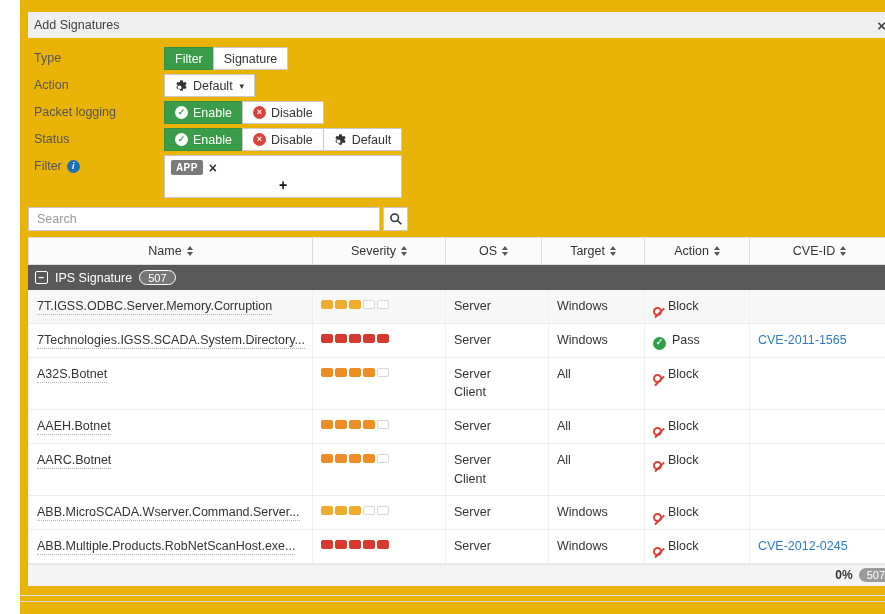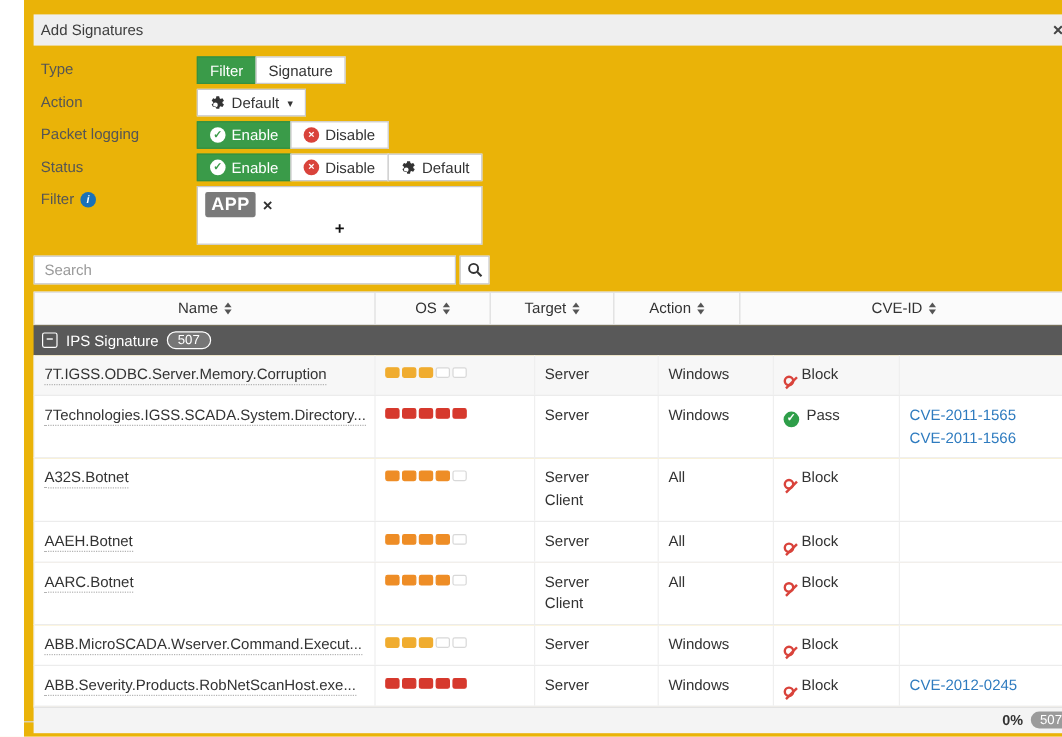--- a/index.html
+++ b/index.html
@@ -31,21 +31,21 @@
   .ico-circle { width:13px; height:13px; border-radius:50%; display:inline-flex;
     align-items:center; justify-content:center; font-size:9px; font-weight:bold; line-height:1; flex:0 0 auto; }
   .ico-check-white { background:#fff; color:#3a9b49; }
   .ico-cross-red { background:#d9433b; color:#fff; }
   .ico-info { background:#1a71b8; color:#fff; font-style:italic; font-size:9px; width:13px; height:13px; }
   .gear-svg { width:13px; height:13px; display:inline-block; flex:0 0 auto; }
 
   
   .filterbox { width:238px; border:1px solid #c9c9c9; background:#fff; padding:4px 6px 1px; }
   .filterline { display:flex; align-items:center; gap:6px; }
-  .apptag { background:#7a7a7a; color:#fff; font-size:15px; font-weight:bold;
+  .apptag { background:#7a7a7a; color:#fff; font-size:10px; font-weight:bold;
     padding:2px 5px; border-radius:2px; letter-spacing:.4px; }
   .filterval { font-size:13px; color:#333; flex:1; }
   .tag-remove { font-size:14px; font-weight:bold; color:#333; cursor:pointer; line-height:1; }
   .addline { text-align:center; padding:1px 0 2px; }
   .add-plus { font-size:14px; font-weight:bold; color:#111; cursor:pointer; }
 
   
   .searchrow { margin:9px 0 6px 8px; display:flex; align-items:center; }
   .search-input { width:352px; height:24px; border:1px solid #c9c9c9; padding:0 8px;
     font-size:12.5px; color:#333; outline:none; font-family:"Liberation Sans", sans-serif; }
@@ -204,20 +204,27 @@
 
     <div class="tablewrap">
       <div class="thead" id="thead">
           <div class="th c-name">
             <span>Name</span>
             <span class="sort">
               <i class="up"></i>
               <i class="dn"></i>
             </span>
           </div>
+          <div class="th c-sev">
+            <span>Severity</span>
+            <span class="sort">
+              <i class="up"></i>
+              <i class="dn"></i>
+            </span>
+          </div>
           <div class="th c-os">
             <span>OS</span>
             <span class="sort">
               <i class="up"></i>
               <i class="dn"></i>
             </span>
           </div>
           <div class="th c-target">
             <span>Target</span>
             <span class="sort">
@@ -287,21 +294,20 @@
             </div>
             <div class="td c-os">Windows</div>
             <div class="td c-action">
               <div class="action-cell">
                 <span class="icon-pass">✓</span>
                 <span>Pass</span>
               </div>
             </div>
             <div class="td c-cve">
               <a class="cve-link" href="#">CVE-2011-1565</a>
-              <a class="cve-link" href="#">CVE-2011-1566</a>
             </div>
           </div>
           <div class="row">
             <div class="td c-name"><span class="sig-name">A32S.Botnet</span></div>
             <div class="td c-sev">
               <div class="sevblocks">
                 <span class="blk" style="background: rgb(238, 141, 38); border-color: rgb(238, 141, 38);"></span>
                 <span class="blk" style="background: rgb(238, 141, 38); border-color: rgb(238, 141, 38);"></span>
                 <span class="blk" style="background: rgb(238, 141, 38); border-color: rgb(238, 141, 38);"></span>
                 <span class="blk" style="background: rgb(238, 141, 38); border-color: rgb(238, 141, 38);"></span>
@@ -362,21 +368,21 @@
             <div class="td c-os">All</div>
             <div class="td c-action">
               <div class="action-cell">
                 <span class="icon-block"></span>
                 <span>Block</span>
               </div>
             </div>
             <div class="td c-cve"></div>
           </div>
           <div class="row">
-            <div class="td c-name"><span class="sig-name">ABB.MicroSCADA.Wserver.Command.Execut...</span></div>
+            <div class="td c-name"><span class="sig-name">ABB.MicroSCADA.Wserver.Command.Server...</span></div>
             <div class="td c-sev">
               <div class="sevblocks">
                 <span class="blk" style="background: rgb(240, 172, 47); border-color: rgb(240, 172, 47);"></span>
                 <span class="blk" style="background: rgb(240, 172, 47); border-color: rgb(240, 172, 47);"></span>
                 <span class="blk" style="background: rgb(240, 172, 47); border-color: rgb(240, 172, 47);"></span>
                 <span class="blk"></span>
                 <span class="blk"></span>
               </div>
             </div>
             <div class="td c-target">
@@ -385,21 +391,21 @@
             <div class="td c-os">Windows</div>
             <div class="td c-action">
               <div class="action-cell">
                 <span class="icon-block"></span>
                 <span>Block</span>
               </div>
             </div>
             <div class="td c-cve"></div>
           </div>
           <div class="row">
-            <div class="td c-name"><span class="sig-name">ABB.Severity.Products.RobNetScanHost.exe...</span></div>
+            <div class="td c-name"><span class="sig-name">ABB.Multiple.Products.RobNetScanHost.exe...</span></div>
             <div class="td c-sev">
               <div class="sevblocks">
                 <span class="blk" style="background: rgb(214, 57, 45); border-color: rgb(214, 57, 45);"></span>
                 <span class="blk" style="background: rgb(214, 57, 45); border-color: rgb(214, 57, 45);"></span>
                 <span class="blk" style="background: rgb(214, 57, 45); border-color: rgb(214, 57, 45);"></span>
                 <span class="blk" style="background: rgb(214, 57, 45); border-color: rgb(214, 57, 45);"></span>
                 <span class="blk" style="background: rgb(214, 57, 45); border-color: rgb(214, 57, 45);"></span>
               </div>
             </div>
             <div class="td c-target">

